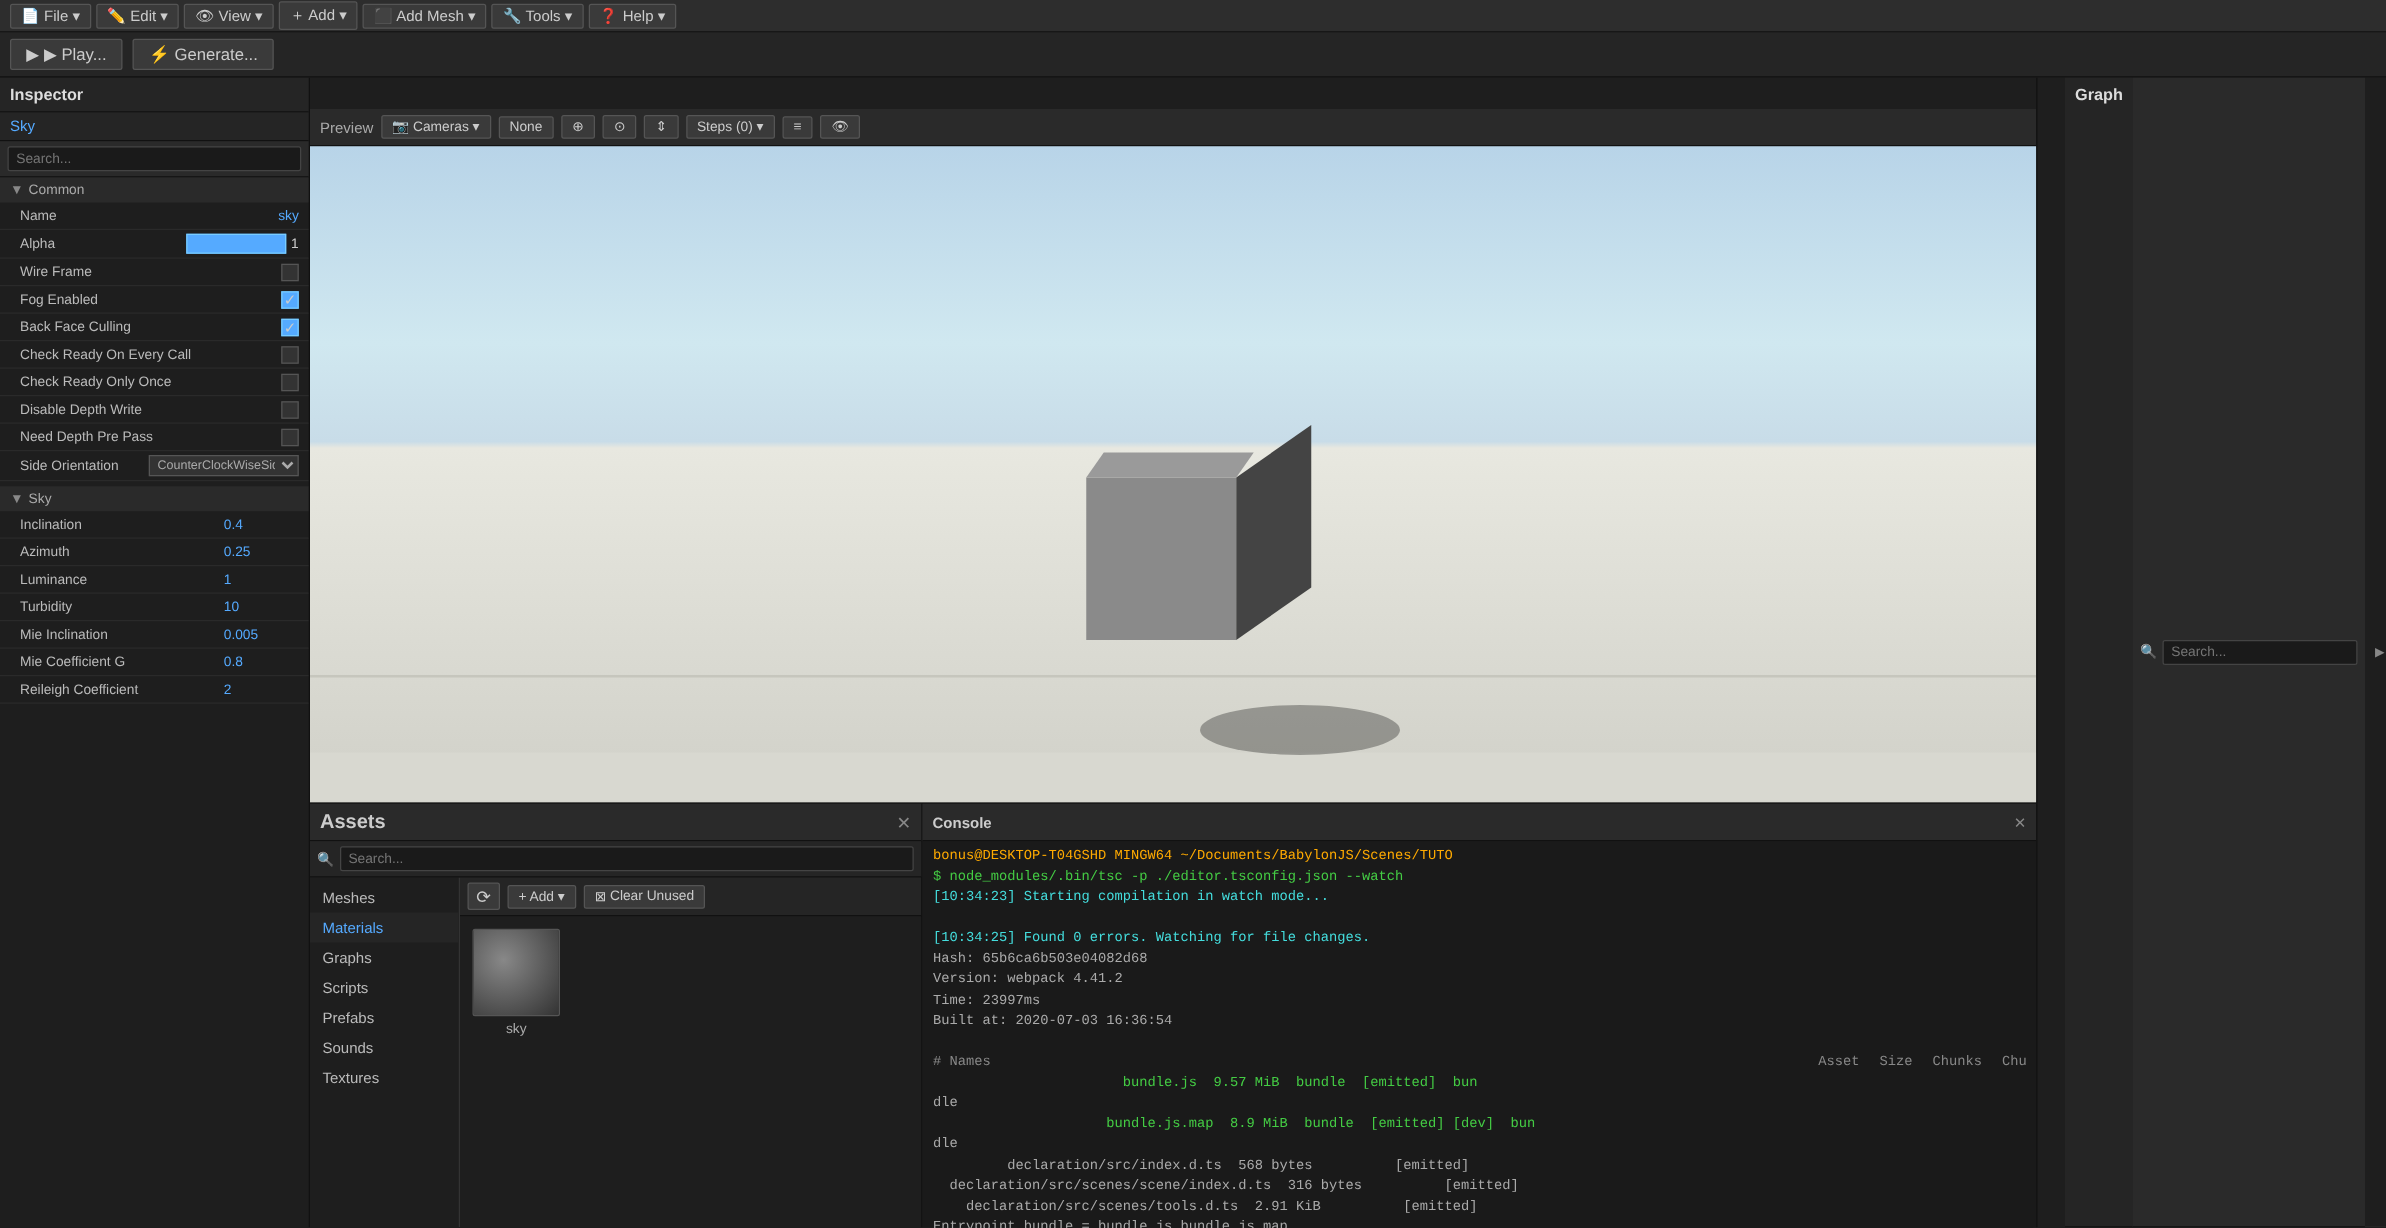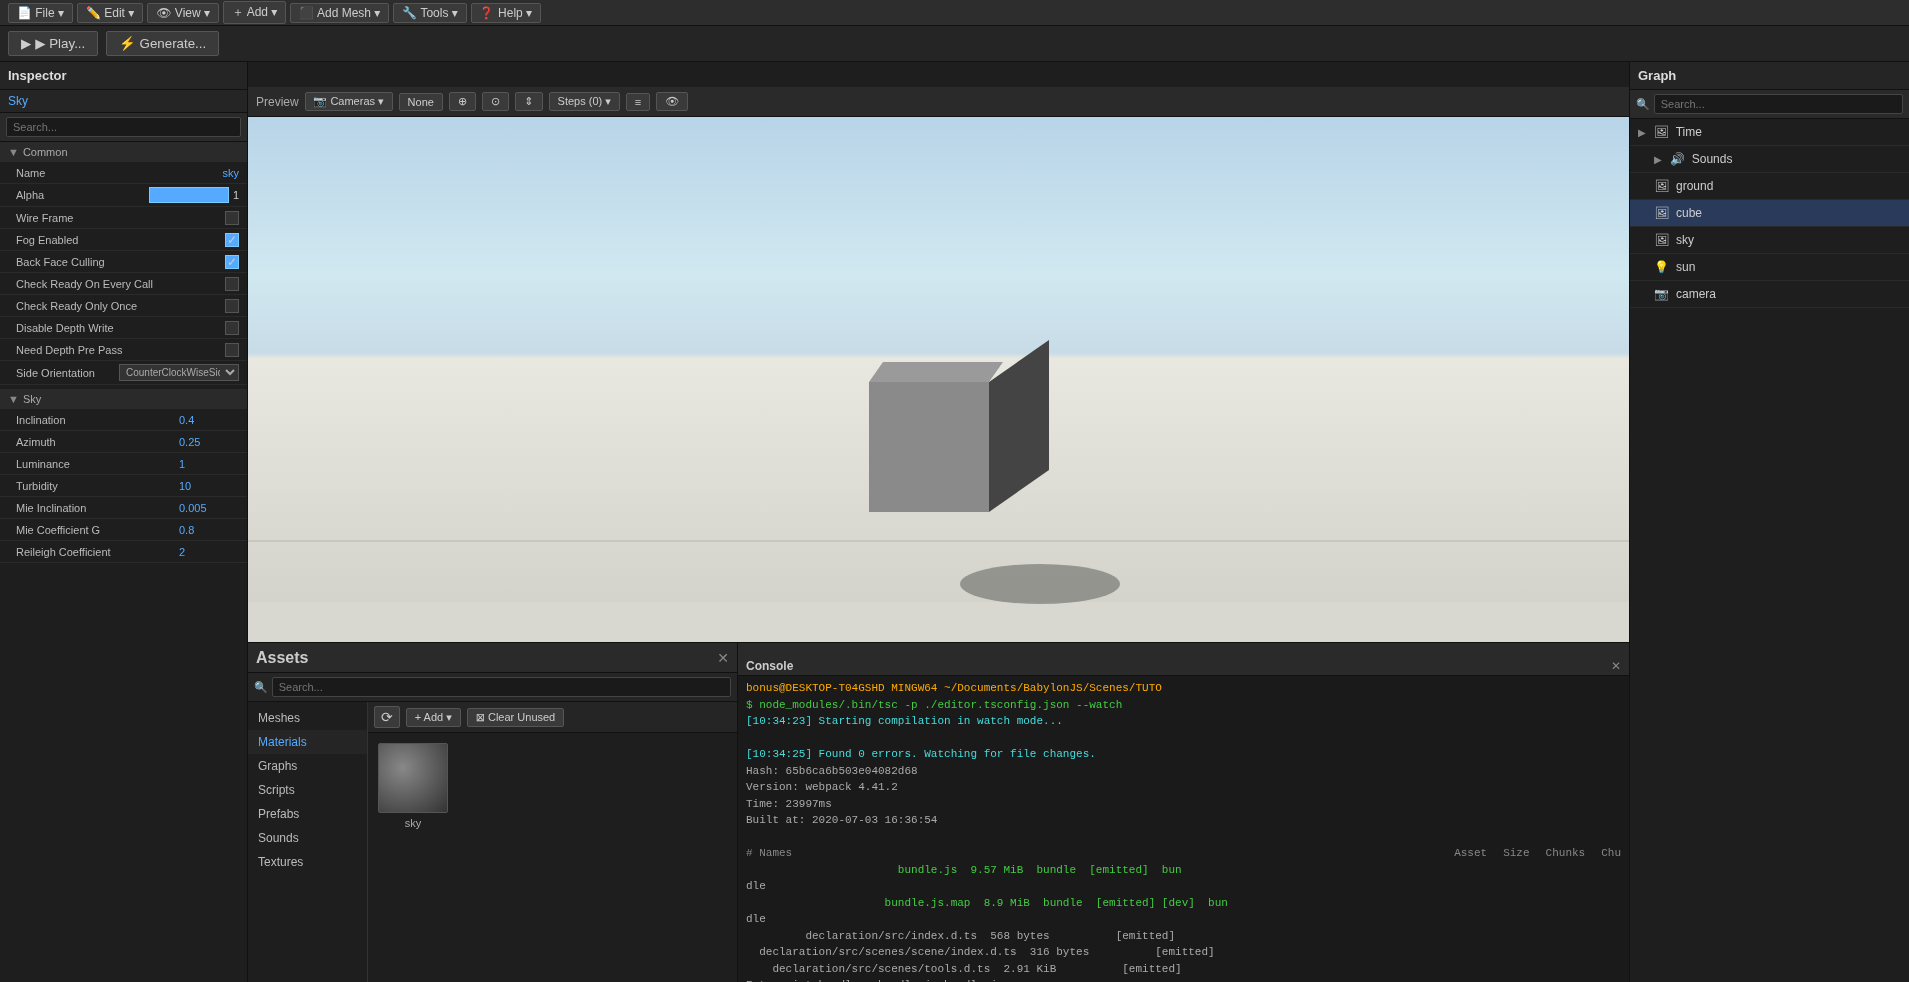--- a/index.html
+++ b/index.html
@@ -344,21 +344,22 @@
     .console-panel {
       flex: 1;
       background: #1a1a1a;
       display: flex;
       flex-direction: column;
     }
     .console-toolbar {
       height: 30px;
       background: #2a2a2a;
       display: flex;
-      padding: 16px 8px;
+      align-items: center;
+      padding: 0 8px;
       border-bottom: 1px solid #111;
     }
     .console-title {
       font-size: 12px;
       color: #ccc;
       font-weight: bold;
     }
     .console-content {
       flex: 1;
       overflow-y: auto;
@@ -370,23 +371,24 @@
     .console-line { color: #aaa; }
     .console-green { color: #4c4; }
     .console-cyan { color: #4dd; }
     .console-path { color: #fa0; }
 
     
     .right-panel {
       width: 280px;
       background: #1e1e1e;
       display: flex;
-      flex-direction: column;
+      flex-direction: row;
       border-left: 1px solid #111;
       flex-shrink: 0;
+      padding-left: 22px;
     }
     .right-panel-title {
       font-size: 13px;
       font-weight: bold;
       color: #ddd;
       padding: 6px 8px;
       background: #252525;
       border-bottom: 1px solid #111;
     }
     .right-search {

